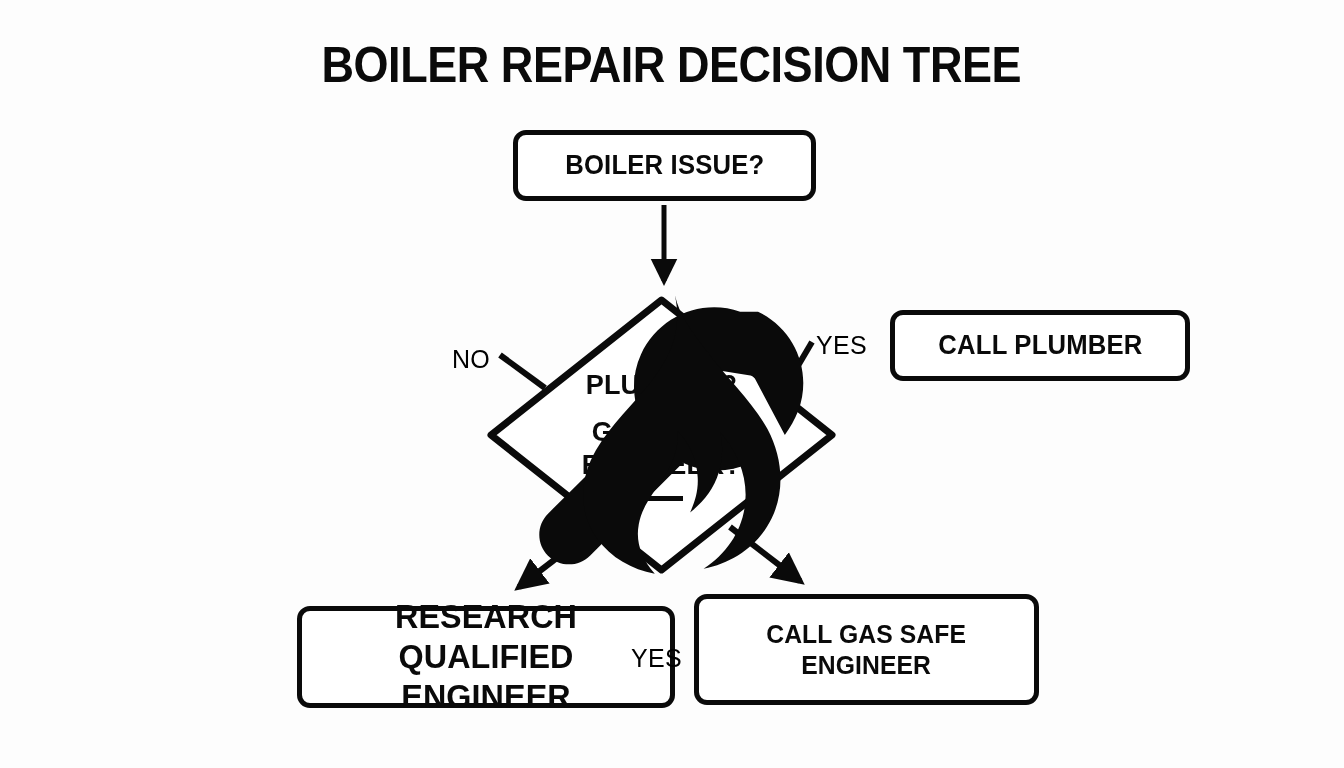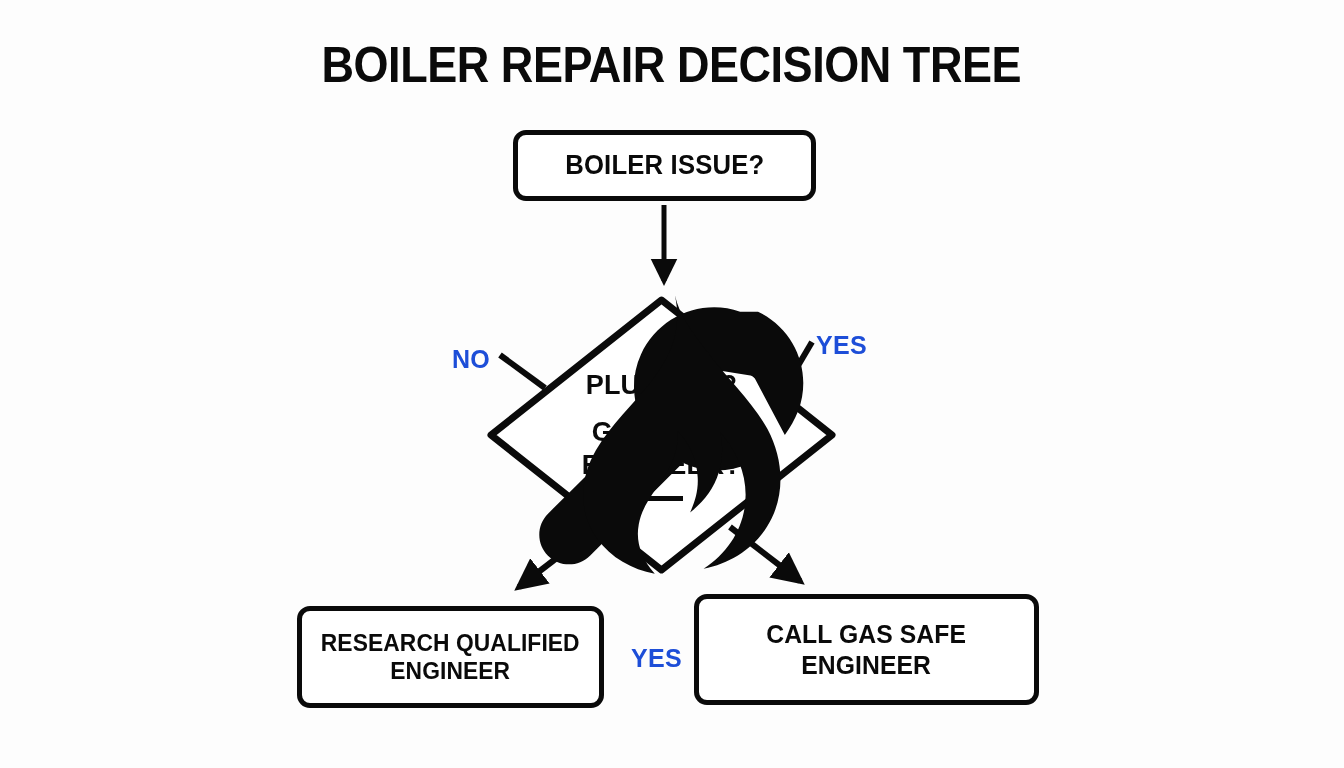--- a/index.html
+++ b/index.html
@@ -72,23 +72,23 @@
     top: 310px;
     width: 300px;
     height: 71px;
     font-size: 27px;
     letter-spacing: 0.2px;
   }
 
   #node-research-engineer {
     left: 297px;
     top: 606px;
-    width: 307px;
+    width: 378px;
     height: 102px;
-    font-size: 24px;
+    font-size: 34px;
     letter-spacing: 0.1px;
   }
 
   #node-call-gas-safe {
     left: 694px;
     top: 594px;
     width: 345px;
     height: 111px;
     font-size: 26px;
     letter-spacing: 0.1px;
@@ -153,23 +153,23 @@
   .flame-bar {
     width: 42px;
     height: 5px;
     background: #0a0a0a;
     margin-top: 2px;
   }
 
   
   .edge-label {
     position: absolute;
-    font-weight: bold;
+    font-weight: normal;
     font-size: 25px;
-    color: #1d4ed8;
+    color: #000000;
     letter-spacing: 0.3px;
     white-space: nowrap;
   }
   #edge-label-no    { left: 452px; top: 345px; }
   #edge-label-yes-right { left: 816px; top: 331px; }
   #edge-label-yes-bottom { left: 631px; top: 644px; }
 
   
   #connectors {
     position: absolute;
@@ -238,20 +238,23 @@
                    1.5 1.6 2.3 3.5 2.4 5.5 0.1 1.5-0.3 2.9-0.9 4.2 1.6-1.2 2.8-2.8 3.4-4.7
                    0.5-1.6 0.5-3.2 0.2-4.8 1.9 2.2 3 4.7 3 7.4 0 3.6-1.9 6.8-5 8.8
                    3.6-0.7 6.6-2.9 8.1-6 1.6-3.3 1.3-7.2-0.5-10.6
                    -1.8-3.3-4.7-5.9-7-9C17.4 4.6 16.1 2.6 15.6 0.4z"></path>
         </svg>
         <div class="flame-bar"></div>
       </div>
     </div>
   </div>
 
+  <div class="node" id="node-call-plumber">
+    <span class="node-label">CALL PLUMBER</span>
+  </div>
 
   <div class="node" id="node-research-engineer">
     <span>
       <span class="node-label">RESEARCH QUALIFIED</span>
       <span class="node-label">ENGINEER</span>
     </span>
   </div>
 
   <div class="node" id="node-call-gas-safe">
     <span>

